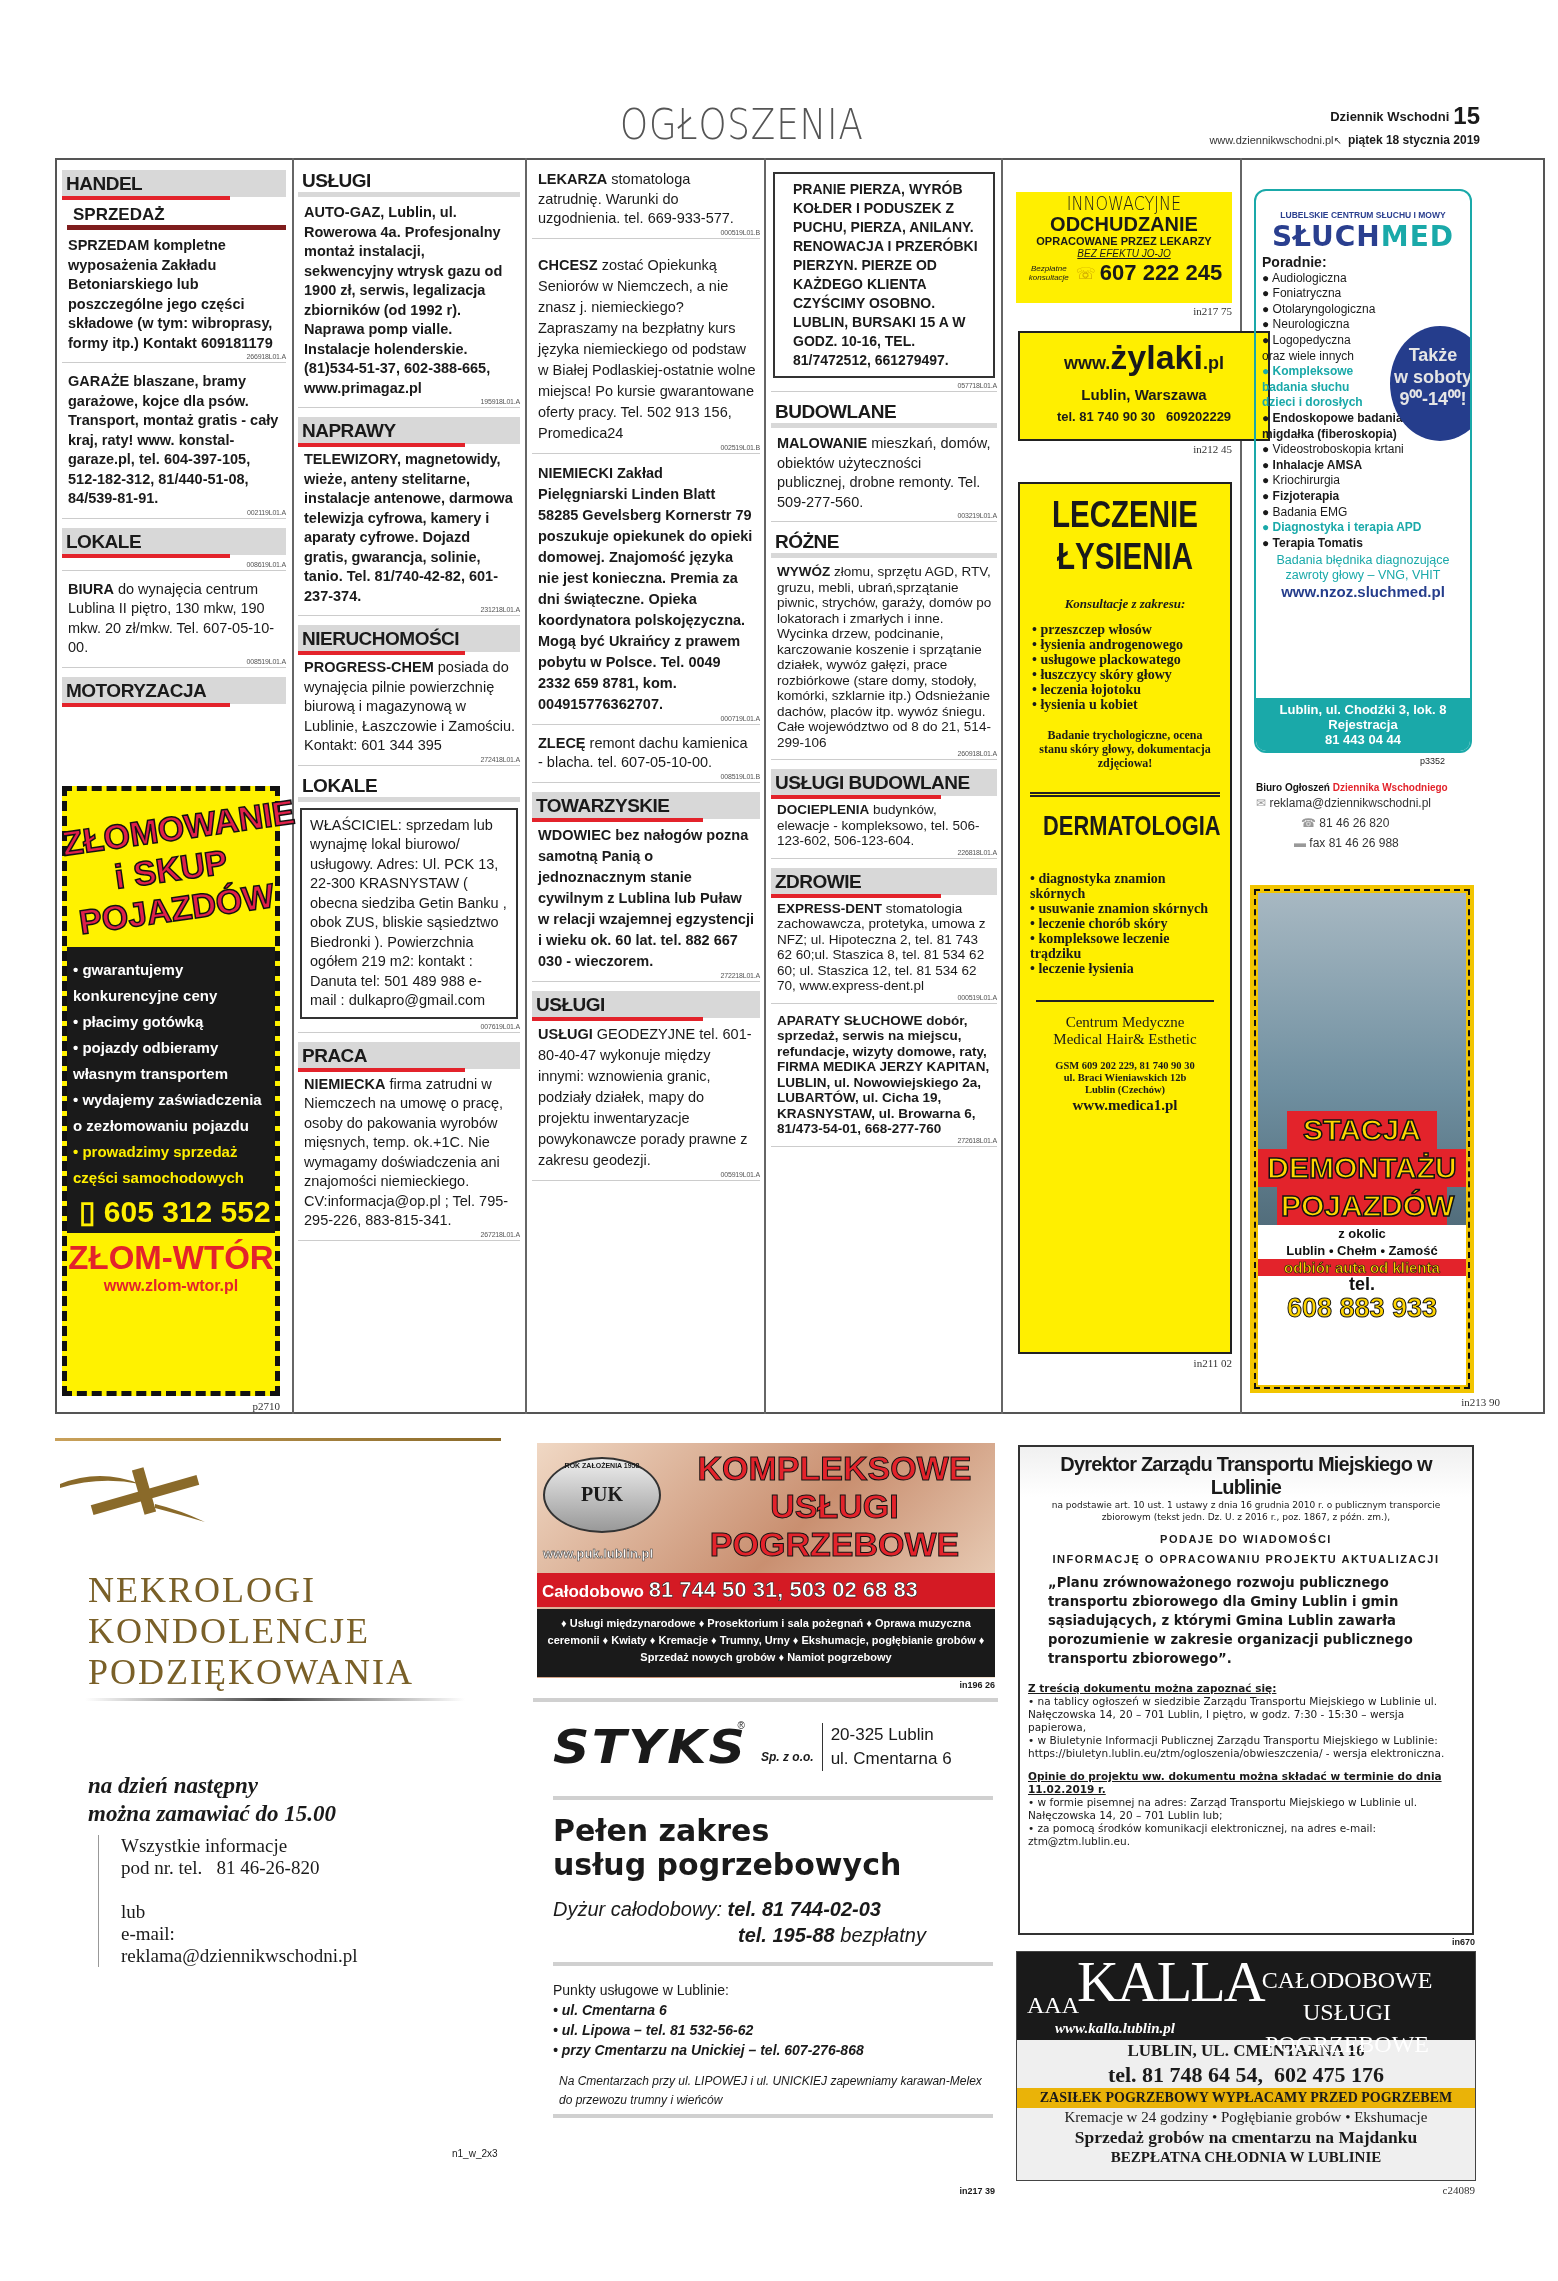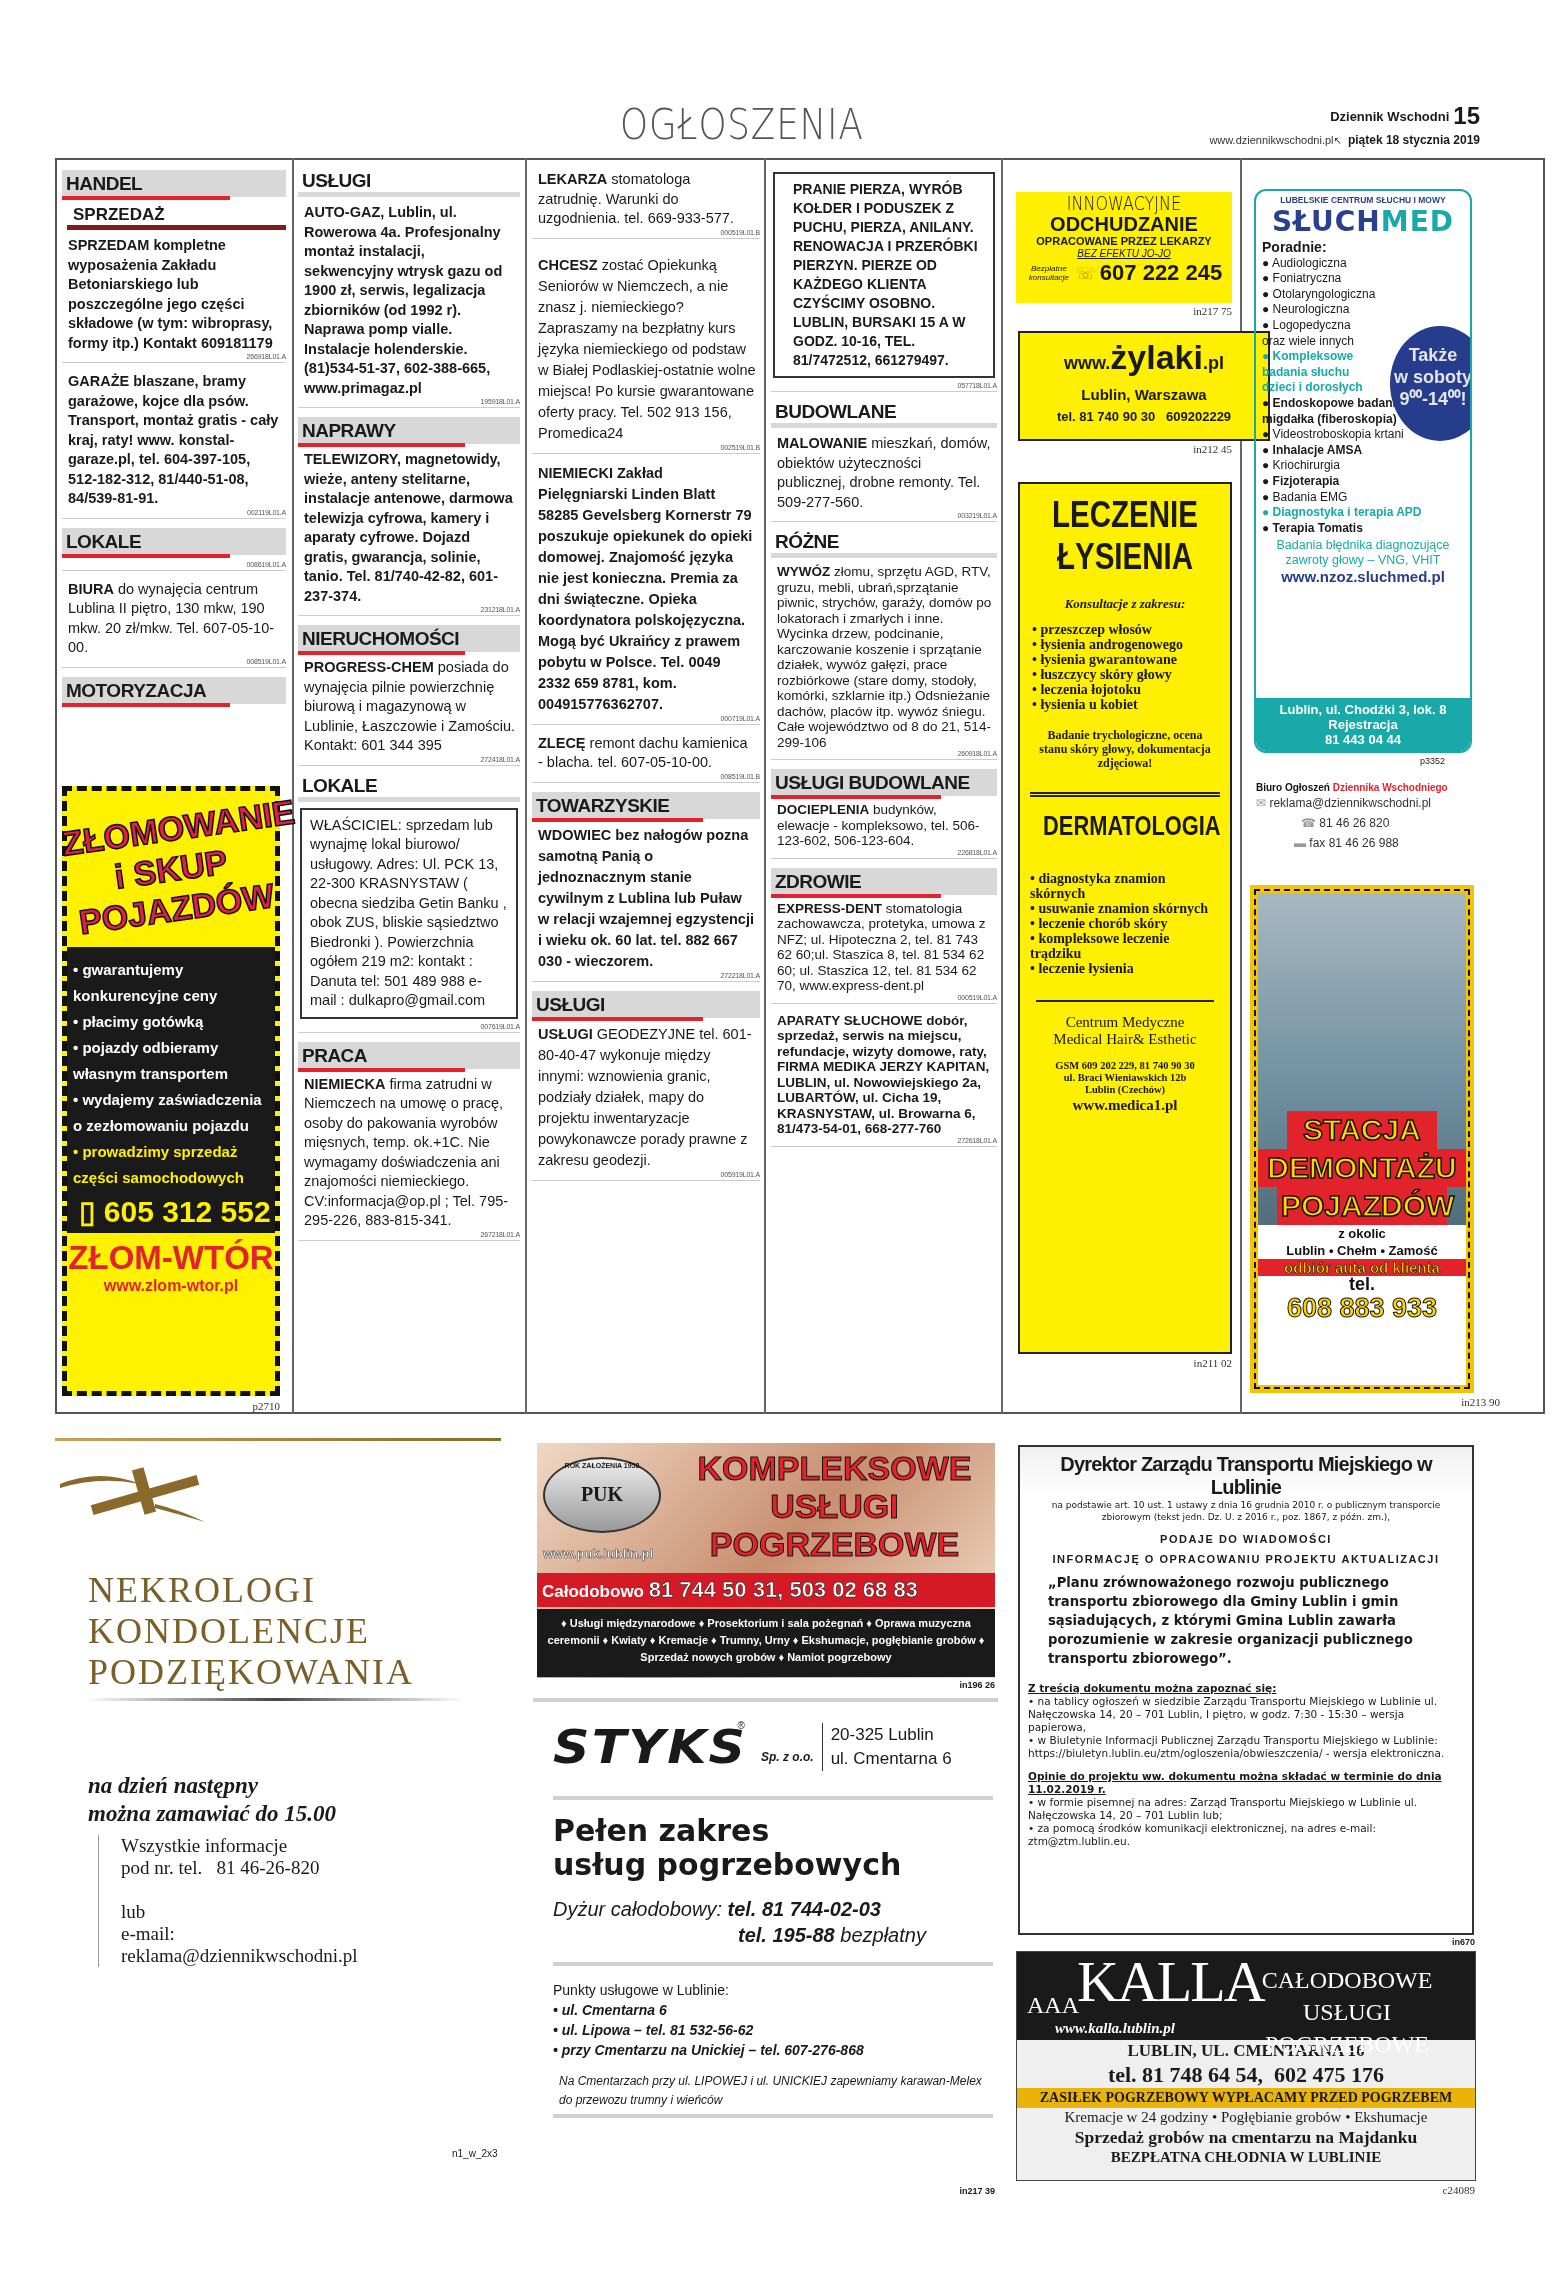--- a/index.html
+++ b/index.html
@@ -33,21 +33,21 @@
   .zlom { left: 62px; top: 786px; width: 218px; height: 610px; border: 5px dashed #111; background: #fff200; }
   .zlom-title { font-family: "Liberation Sans", sans-serif; font-weight: 900; color: #e0204a; font-size: 34px; line-height: 40px; text-align: center; -webkit-text-stroke: 1.5px #111; transform: rotate(-8deg); margin-top: 18px; }
   .zlom-dark { background: #1a1a1a; color: #fff; font-weight: bold; font-size: 15px; line-height: 26px; padding: 10px 4px 6px 6px; margin-top: 18px; }
   .zlom-dark .y { color: #ffef00; }
   .zlom-phone { color: #ffef00; font-size: 30px; font-weight: bold; padding: 8px 0 2px 6px; }
   .zlom-brand { color: #e3232b; font-weight: bold; font-size: 33px; text-align: center; margin-top: 6px; }
   .zlom-info { font-weight: bold; font-size: 16px; line-height: 24px; padding: 0 10px; }
   .zlom-www { color: #e3232b; font-weight: bold; font-size: 16px; text-align: center; }
   
   .sluch { left: 1254px; top: 189px; width: 218px; height: 564px; border: 2px solid #1aa9a9; border-radius: 12px; overflow: hidden; }
-  .sluch-top { color: #2a3f8f; font-size: 8.5px; font-weight: bold; text-align: center; padding-top: 4px; }
+  .sluch-top { color: #2a3f8f; font-size: 8.5px; font-weight: bold; text-align: center; padding-top: 19px; }
   .sluch-logo { font-family: "DejaVu Sans", sans-serif; font-weight: 900; font-size: 28px; text-align: center; letter-spacing: 1px; }
   .sluch-logo .a { color: #2a3f8f; } .sluch-logo .b { color: #1aa9a9; }
   .sluch-list { font-size: 12px; line-height: 15.6px; padding: 2px 6px; }
   .sluch-list .t { color: #1aa9a9; font-weight: bold; }
   .sluch-list .bb { font-weight: bold; }
   .sluch-oval { position: absolute; right: -20px; top: 135px; width: 100px; height: 115px; background: #253d8c; border-radius: 50%; color: #e5e5e5; font-weight: bold; text-align: center; font-size: 18px; line-height: 22px; padding-top: 18px; padding-right: 14px; }
   .sluch-foot { background: #1aa9a9; color: #fff; text-align: center; font-weight: bold; font-size: 13px; line-height: 15px; padding: 4px 0; position: absolute; bottom: 0; left: 0; right: 0; }
   .sluch-extra { color: #1aa9a9; font-size: 12.5px; text-align: center; line-height: 15px; }
   .sluch-url { color: #253d8c; font-weight: bold; font-size: 15px; text-align: center; }
   
@@ -224,21 +224,21 @@
 
 <div class="abs yellow" style="left:1018px; top:482px; width:214px; height:872px; border:2px solid #222; text-align:center; font-family:'Liberation Serif',serif;">
   <div style="font-family:'Liberation Sans',sans-serif; font-weight:bold; font-size:36px; line-height:42px; margin-top:10px; transform:scaleX(0.82);">
       <div>LECZENIE</div>
       <div>ŁYSIENIA</div>
     </div>
   <div style="font-style:italic; font-weight:bold; font-size:13px; line-height:16px; margin-top:18px;">Konsultacje z zakresu:</div>
   <div style="text-align:left; font-weight:bold; font-size:14px; line-height:15px; padding:10px 10px 0 12px;">
     <div>• przeszczep włosów</div>
       <div>• łysienia androgenowego</div>
-      <div>• łysienia gwarantowane</div>
+      <div>• usługowe plackowatego</div>
       <div>• łuszczycy skóry głowy</div>
       <div>• leczenia łojotoku</div>
       <div>• łysienia u kobiet</div>
   </div>
   <div style="font-weight:bold; font-size:12px; line-height:14px; padding:16px 14px 22px;">Badanie trychologiczne, ocena stanu skóry głowy, dokumentacja zdjęciowa!</div>
   <div style="border-top:5px double #222; margin:0 10px;"></div>
   <div style="font-family:'Liberation Sans',sans-serif; font-weight:bold; font-size:28px; line-height:34px; margin-top:12px; transform:scaleX(0.78);">DERMATOLOGIA</div>
   <div style="text-align:left; font-weight:bold; font-size:14px; line-height:15px; padding:28px 8px 0 10px;">
     <div>• diagnostyka znamion skórnych</div>
       <div>• usuwanie znamion skórnych</div>

